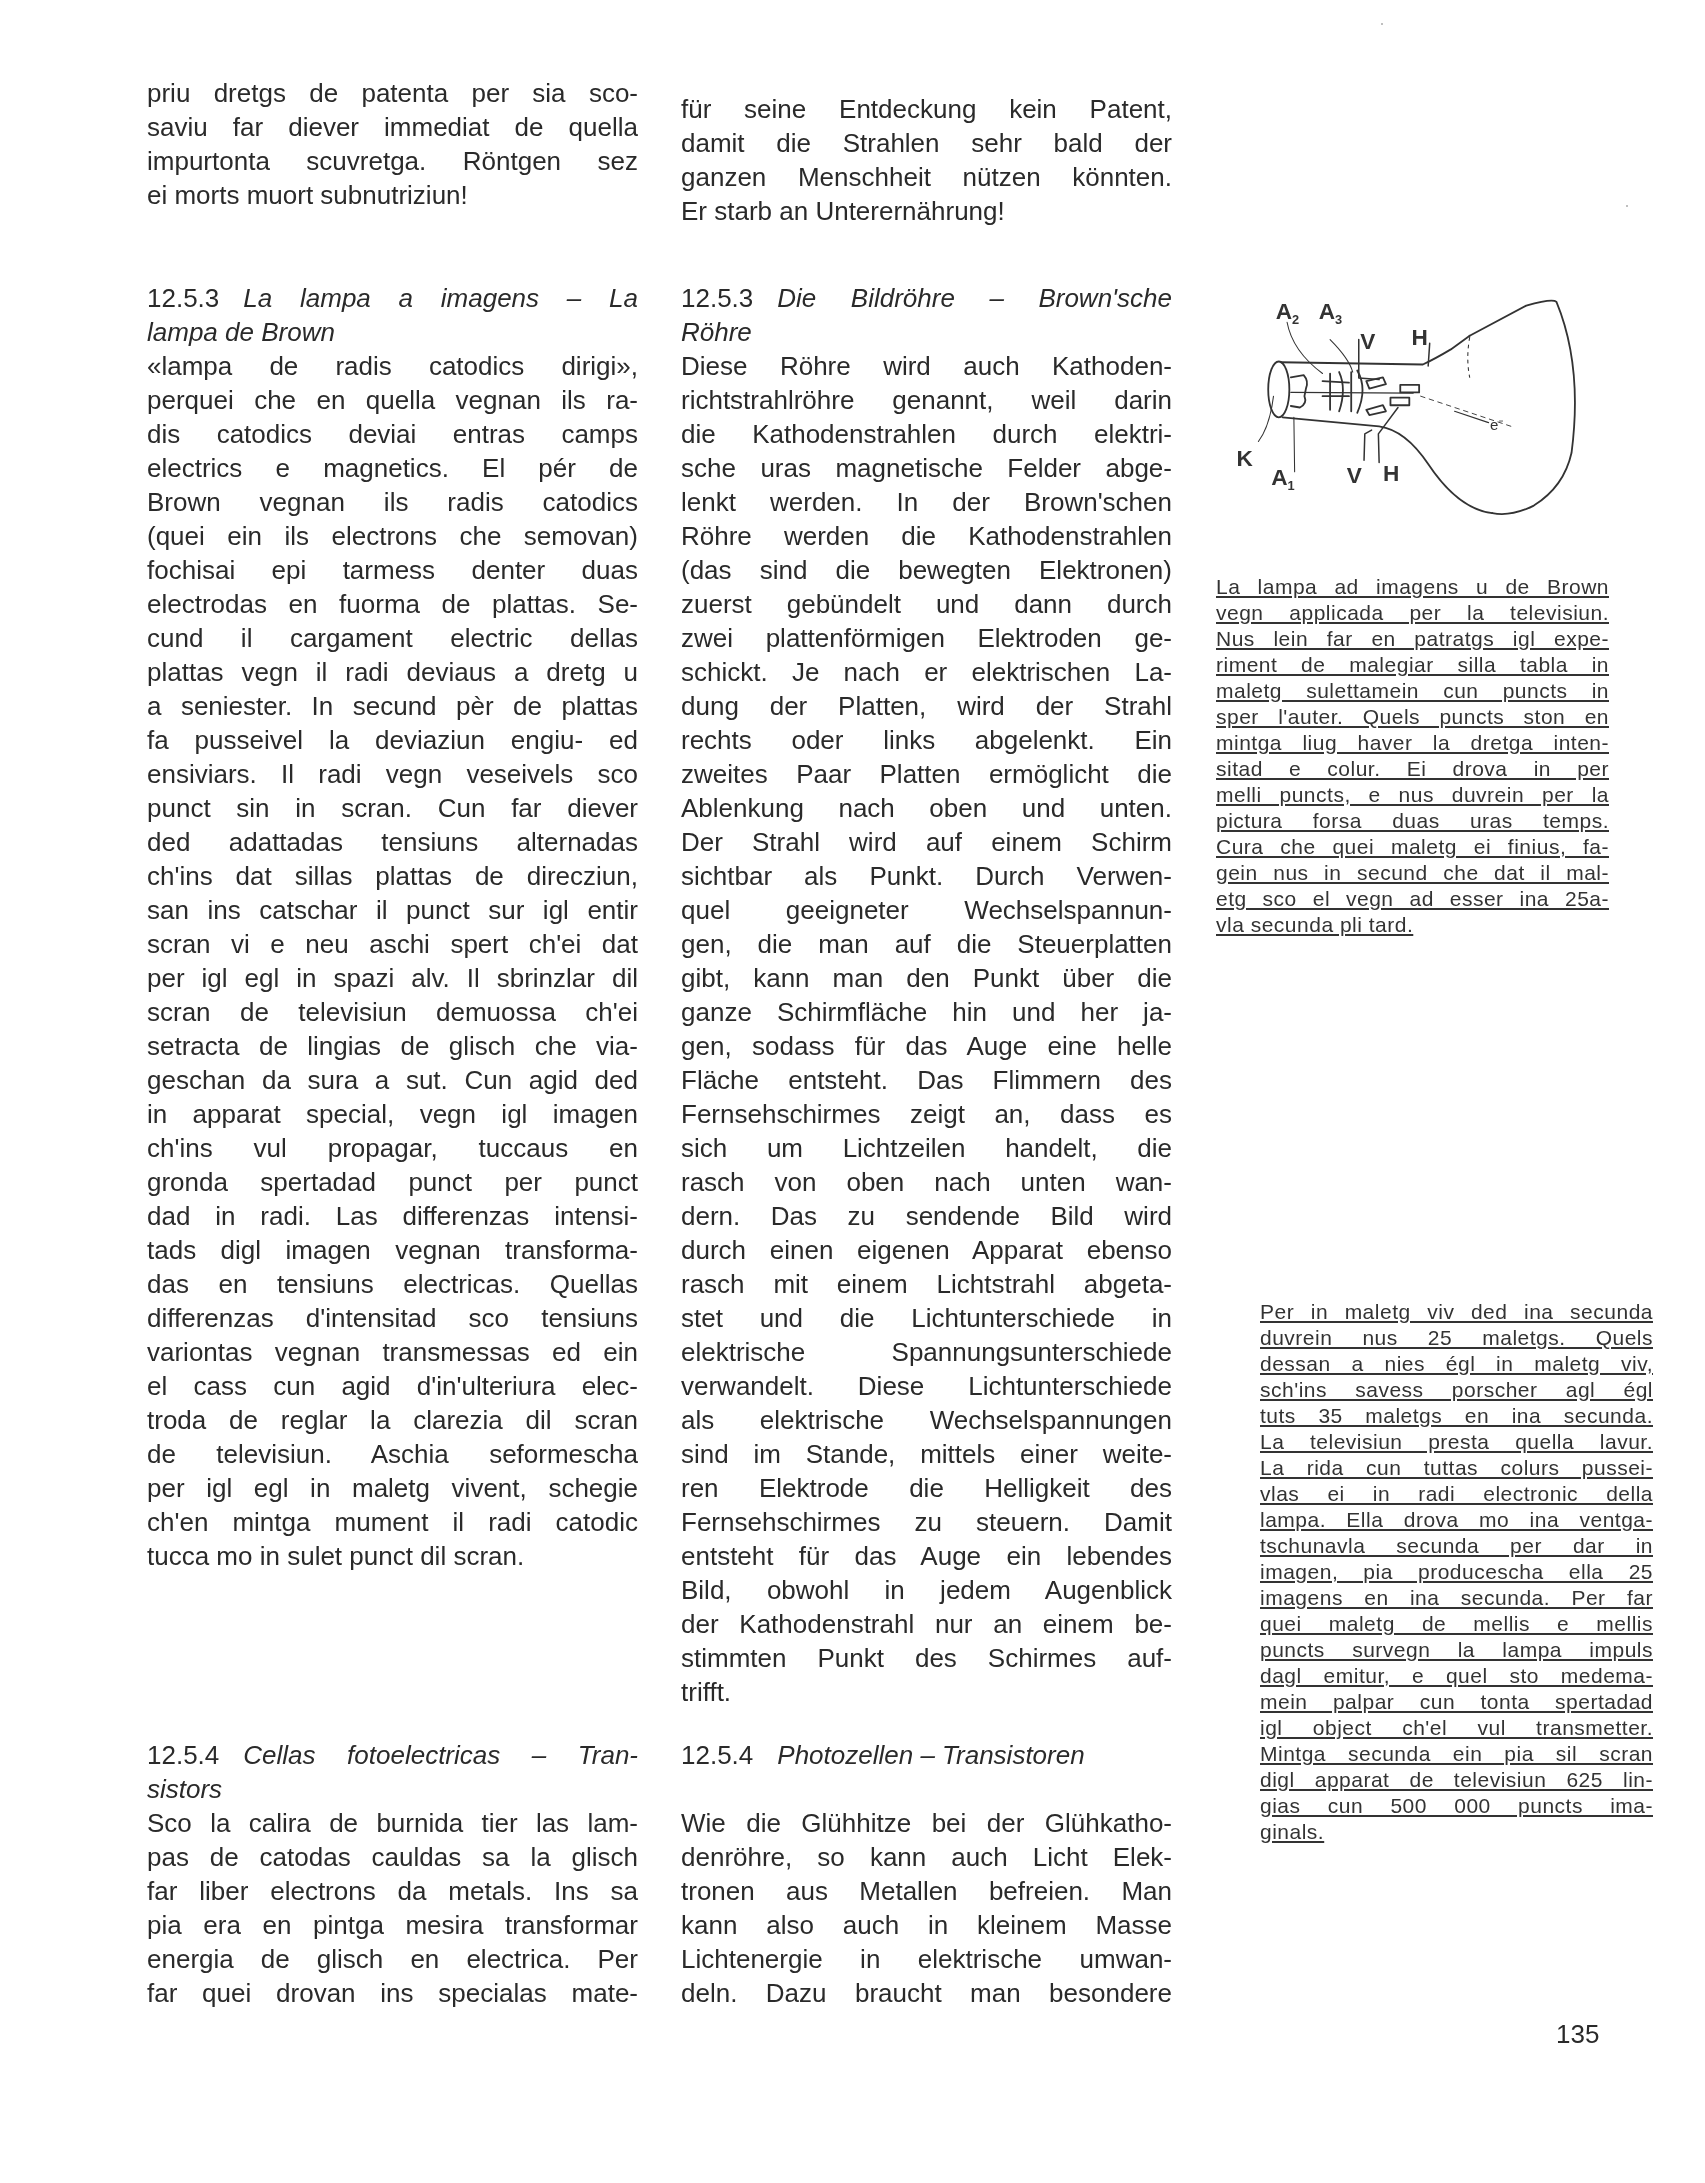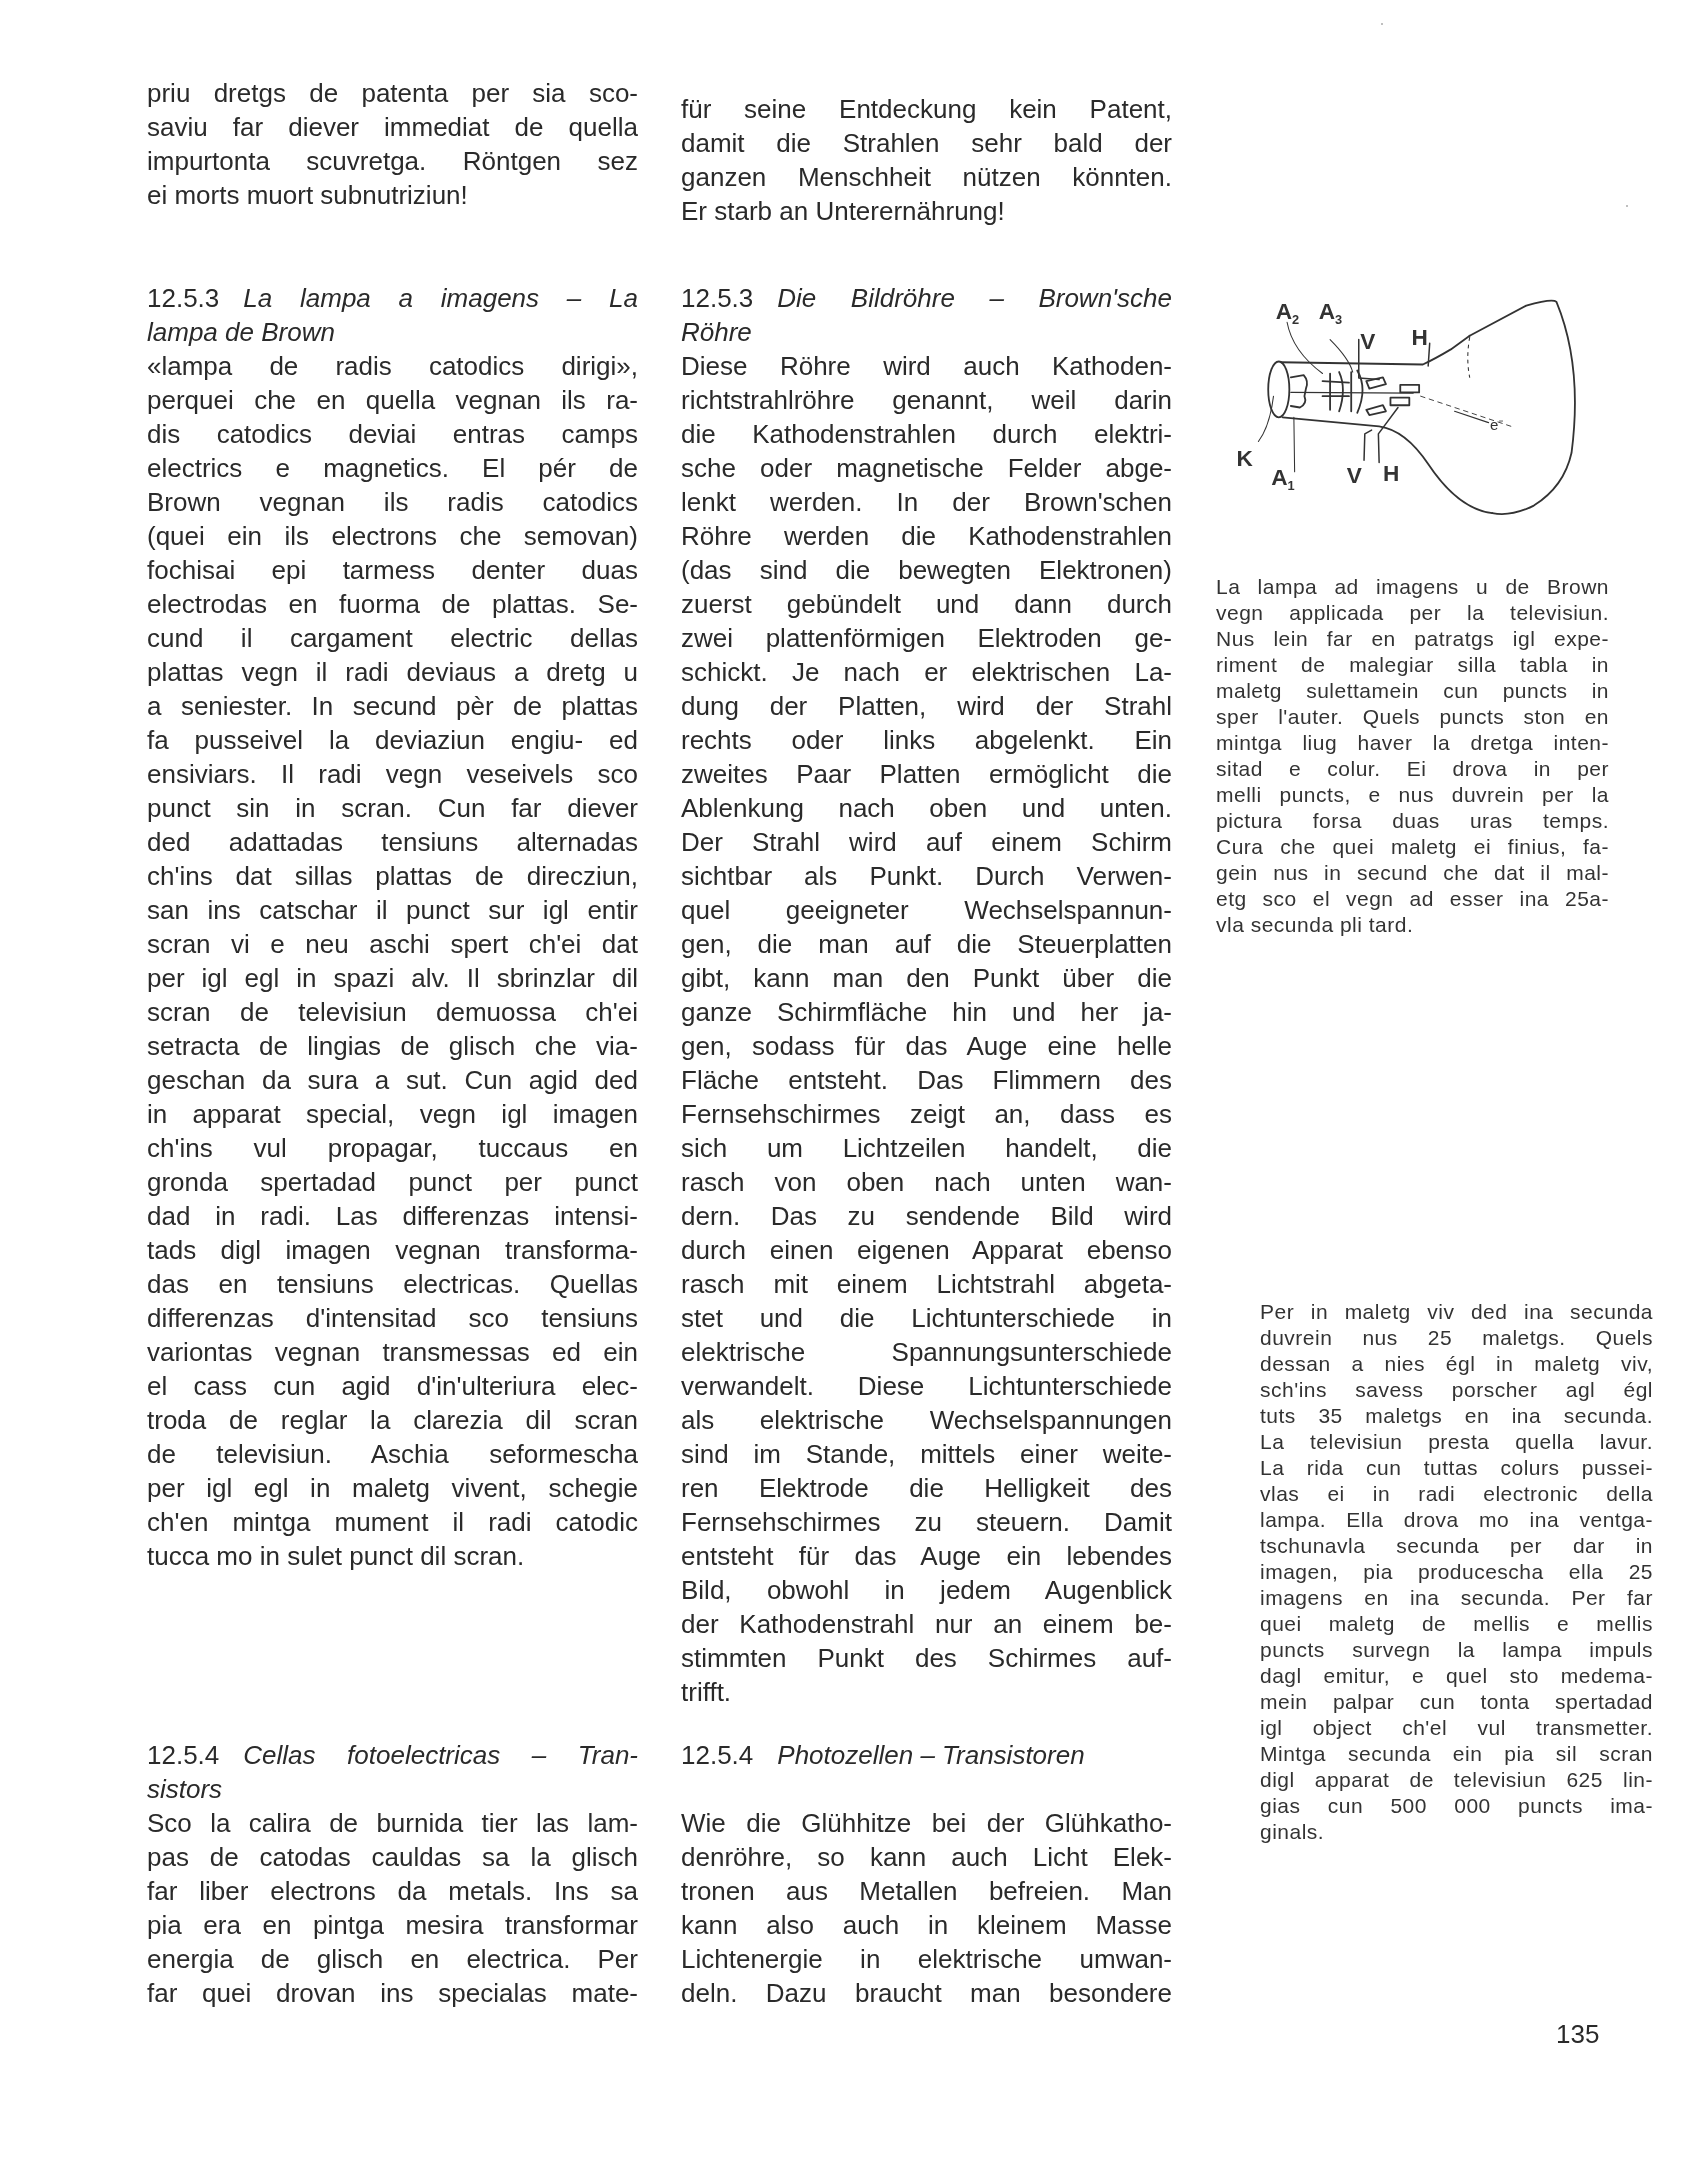--- a/index.html
+++ b/index.html
@@ -14,21 +14,21 @@
           white-space: nowrap; text-align: justify; text-align-last: justify; }
   .line.last { text-align-last: left; }
   .head-line { font-size: 26px; line-height: 34px; height: 34px; white-space: nowrap;
                text-align: justify; text-align-last: justify; }
   .head-line.last { text-align-last: left; }
   .sec-num { font-weight: normal; margin-right: 24px; }
   .sec-title { font-style: italic; }
 
   .cap-line { display: block; font-size: 21px; line-height: 26px; height: 26px;
               white-space: nowrap; text-align: justify; text-align-last: justify;
-              letter-spacing: 0.5px; color: #333; }
+              letter-spacing: 0.5px; color: #333; text-decoration: underline; }
   .cap-line.last { text-align-last: left; }
 
   .block { position: absolute; }
   .page-number { position: absolute; left: 1556px; top: 2019px; font-size: 26px; color: #2a2a2a; }
   .diagram { position: absolute; left: 1209px; top: 283px; width: 378px; height: 249px; }
   .speck { position: absolute; width: 2.3px; height: 2.3px; background: #aaa; border-radius: 50%; }
 </style>
 </head>
 <body>
 
@@ -111,21 +111,21 @@
 
   <div class="block" style="top:281px;left:0;width:491px;">
     <div class="head-line">
       <span class="sec-num">12.5.3</span><span class="sec-title">Die Bildröhre – Brown'sche</span>
     </div>
     <div class="head-line last sec-title">Röhre</div>
     <div id="de-1253-body">
         <div class="line">Diese Röhre wird auch Kathoden-</div>
         <div class="line">richtstrahlröhre genannt, weil darin</div>
         <div class="line">die Kathodenstrahlen durch elektri-</div>
-        <div class="line">sche oder magnetische Felder abge-</div>
+        <div class="line">sche uras magnetische Felder abge-</div>
         <div class="line">lenkt werden. In der Brown'schen</div>
         <div class="line">Röhre werden die Kathodenstrahlen</div>
         <div class="line">(das sind die bewegten Elektronen)</div>
         <div class="line">zuerst gebündelt und dann durch</div>
         <div class="line">zwei plattenförmigen Elektroden ge-</div>
         <div class="line">schickt. Je nach er elektrischen La-</div>
         <div class="line">dung der Platten, wird der Strahl</div>
         <div class="line">rechts oder links abgelenkt. Ein</div>
         <div class="line">zweites Paar Platten ermöglicht die</div>
         <div class="line">Ablenkung nach oben und unten.</div>

